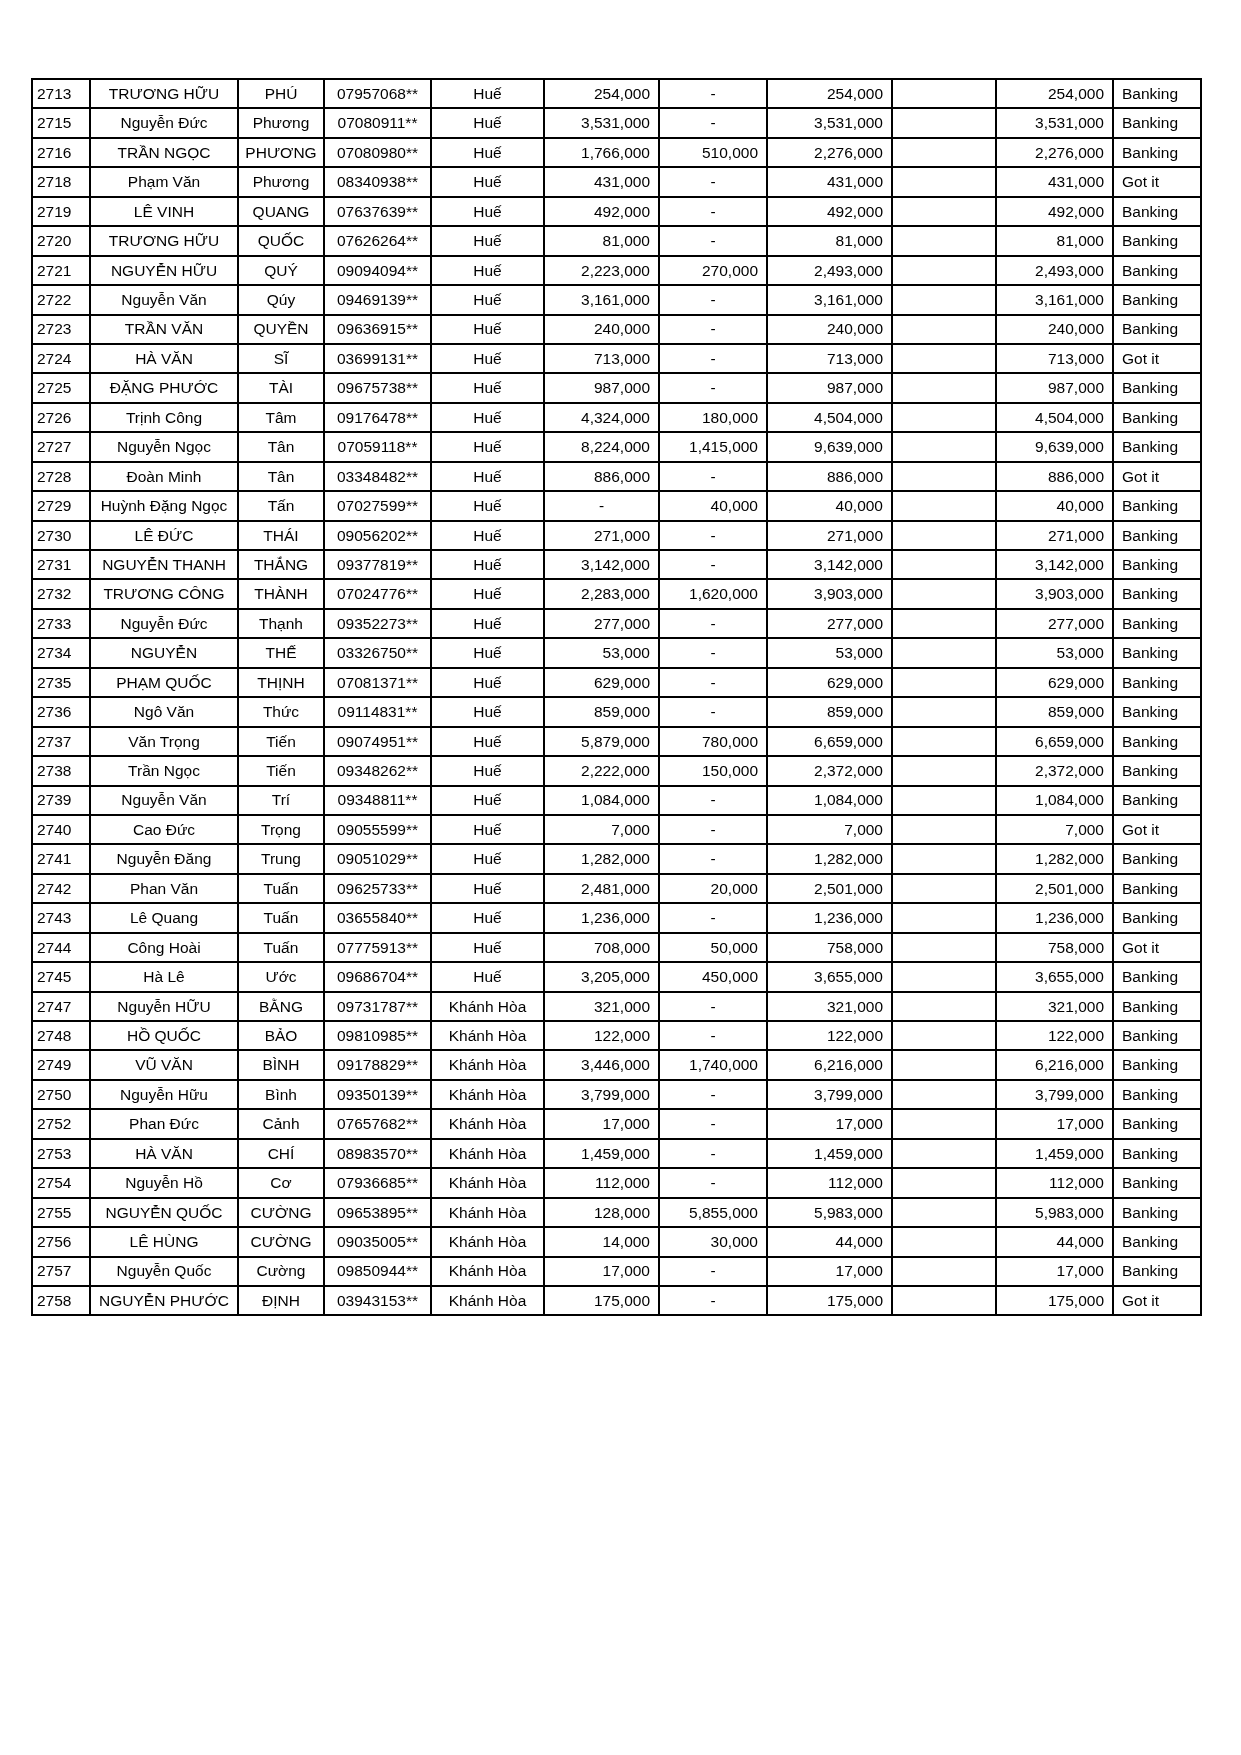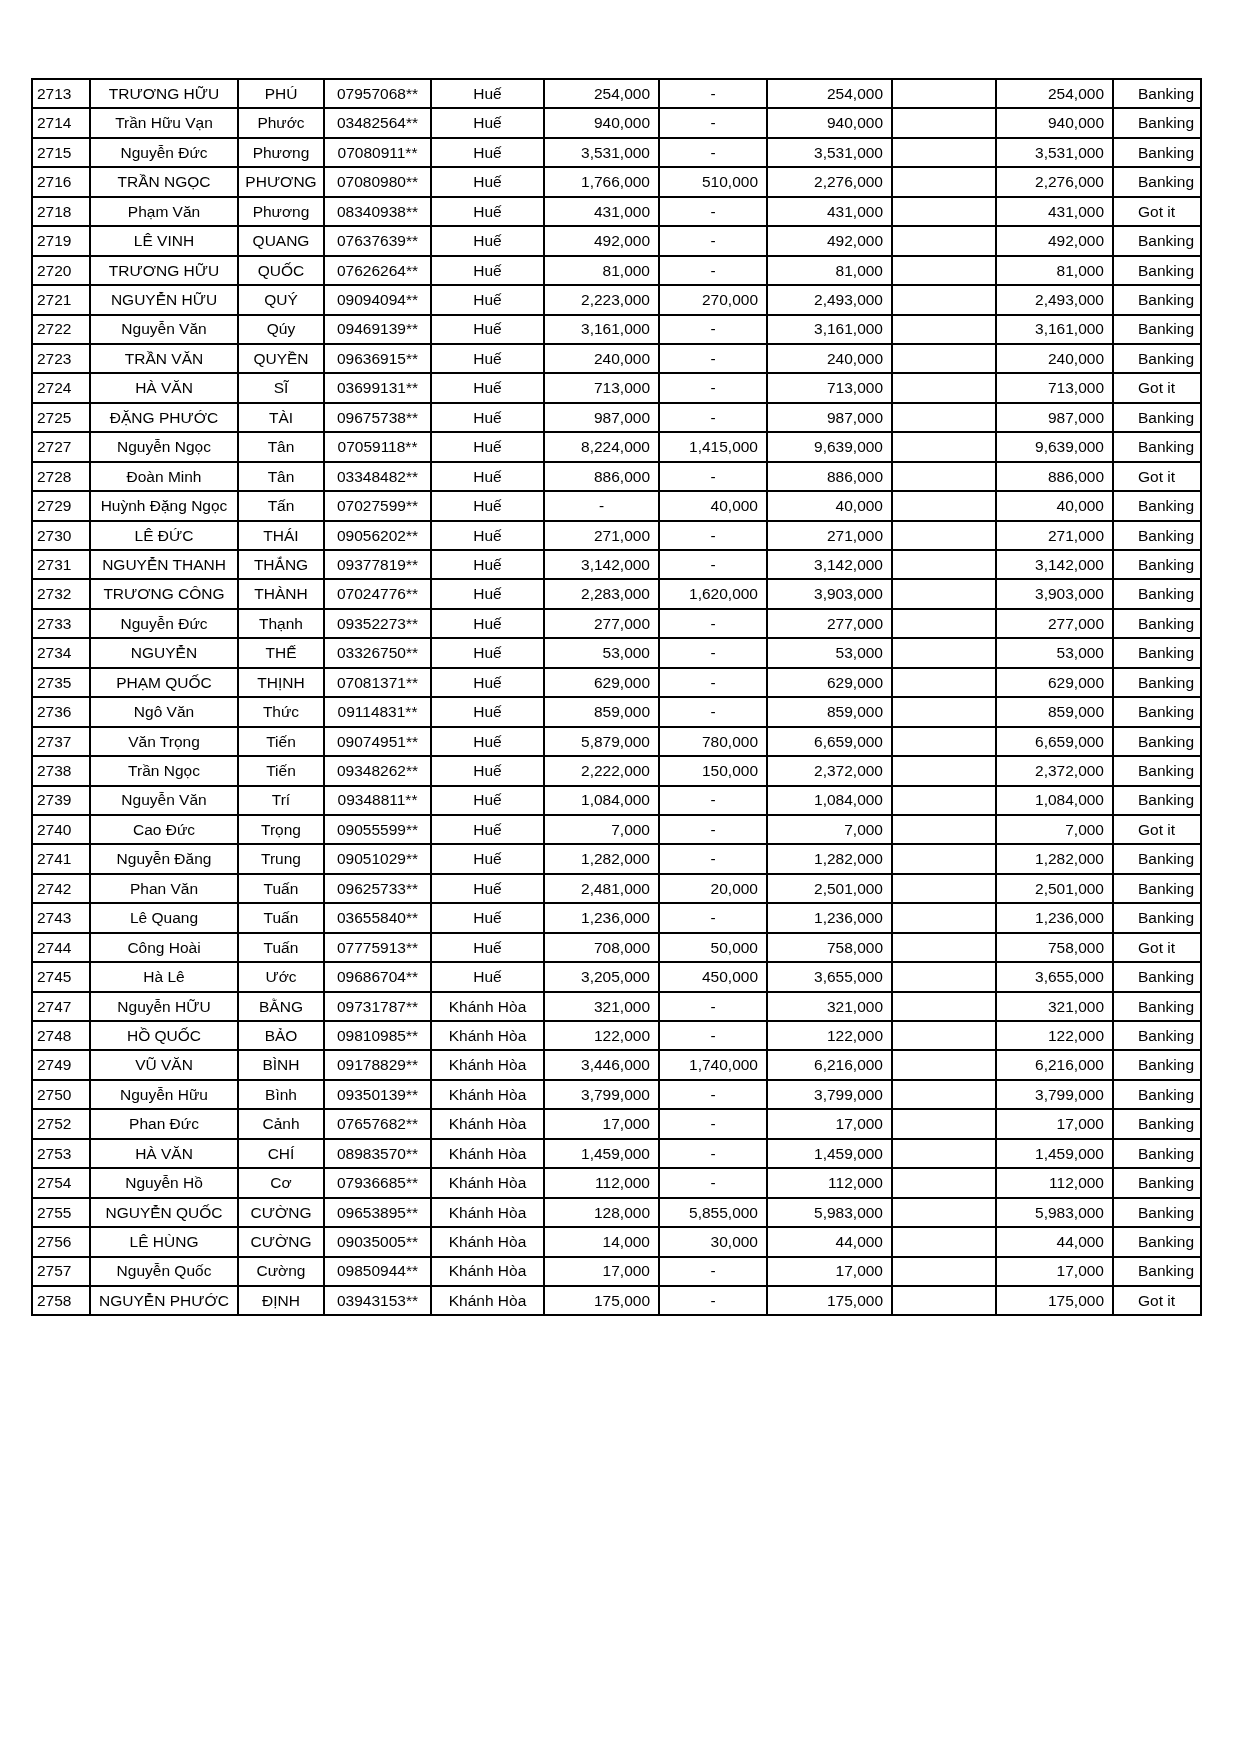--- a/index.html
+++ b/index.html
@@ -23,21 +23,21 @@
     padding:0 4px;
     font-size:15.5px;
     line-height:1;
     white-space:nowrap;
     overflow:hidden;
     box-sizing:border-box;
     vertical-align:middle;
   }
   td.al-right{text-align:right;padding-right:8px;}
   td.al-center{text-align:center;}
-  td.al-left{text-align:left;padding-left:24px;}
+  td.al-left{text-align:left;padding-left:8px;}
   td.al-dash{text-align:center;}
   td.cell-id{padding-right:20px;}
   
   col.c-id{width:58px;}
   col.c-family{width:148px;}
   col.c-given{width:86px;}
   col.c-phone{width:107px;}
   col.c-location{width:113px;}
   col.c-amount1{width:115px;}
   col.c-amount2{width:108px;}
@@ -71,33 +71,20 @@
         <td class="cell-phone-masked al-center">07957068**</td>
         <td class="cell-location al-center">Huế</td>
         <td class="cell-amount-primary al-right">254,000</td>
         <td class="cell-amount-extra al-dash">-</td>
         <td class="cell-amount-total al-right">254,000</td>
         <td class="cell-adjustment al-right"></td>
         <td class="cell-amount-paid al-right">254,000</td>
         <td class="cell-status al-left">Banking</td>
       </tr>
       <tr>
-        <td class="cell-id al-right">2714</td>
-        <td class="cell-family-name al-center">Trần Hữu Vạn</td>
-        <td class="cell-given-name al-center">Phước</td>
-        <td class="cell-phone-masked al-center">03482564**</td>
-        <td class="cell-location al-center">Huế</td>
-        <td class="cell-amount-primary al-right">940,000</td>
-        <td class="cell-amount-extra al-dash">-</td>
-        <td class="cell-amount-total al-right">940,000</td>
-        <td class="cell-adjustment al-right"></td>
-        <td class="cell-amount-paid al-right">940,000</td>
-        <td class="cell-status al-left">Banking</td>
-      </tr>
-      <tr>
         <td class="cell-id al-right">2715</td>
         <td class="cell-family-name al-center">Nguyễn Đức</td>
         <td class="cell-given-name al-center">Phương</td>
         <td class="cell-phone-masked al-center">07080911**</td>
         <td class="cell-location al-center">Huế</td>
         <td class="cell-amount-primary al-right">3,531,000</td>
         <td class="cell-amount-extra al-dash">-</td>
         <td class="cell-amount-total al-right">3,531,000</td>
         <td class="cell-adjustment al-right"></td>
         <td class="cell-amount-paid al-right">3,531,000</td>
@@ -214,20 +201,33 @@
         <td class="cell-phone-masked al-center">09675738**</td>
         <td class="cell-location al-center">Huế</td>
         <td class="cell-amount-primary al-right">987,000</td>
         <td class="cell-amount-extra al-dash">-</td>
         <td class="cell-amount-total al-right">987,000</td>
         <td class="cell-adjustment al-right"></td>
         <td class="cell-amount-paid al-right">987,000</td>
         <td class="cell-status al-left">Banking</td>
       </tr>
       <tr>
+        <td class="cell-id al-right">2726</td>
+        <td class="cell-family-name al-center">Trịnh Công</td>
+        <td class="cell-given-name al-center">Tâm</td>
+        <td class="cell-phone-masked al-center">09176478**</td>
+        <td class="cell-location al-center">Huế</td>
+        <td class="cell-amount-primary al-right">4,324,000</td>
+        <td class="cell-amount-extra al-right">180,000</td>
+        <td class="cell-amount-total al-right">4,504,000</td>
+        <td class="cell-adjustment al-right"></td>
+        <td class="cell-amount-paid al-right">4,504,000</td>
+        <td class="cell-status al-left">Banking</td>
+      </tr>
+      <tr>
         <td class="cell-id al-right">2727</td>
         <td class="cell-family-name al-center">Nguyễn Ngọc</td>
         <td class="cell-given-name al-center">Tân</td>
         <td class="cell-phone-masked al-center">07059118**</td>
         <td class="cell-location al-center">Huế</td>
         <td class="cell-amount-primary al-right">8,224,000</td>
         <td class="cell-amount-extra al-right">1,415,000</td>
         <td class="cell-amount-total al-right">9,639,000</td>
         <td class="cell-adjustment al-right"></td>
         <td class="cell-amount-paid al-right">9,639,000</td>

